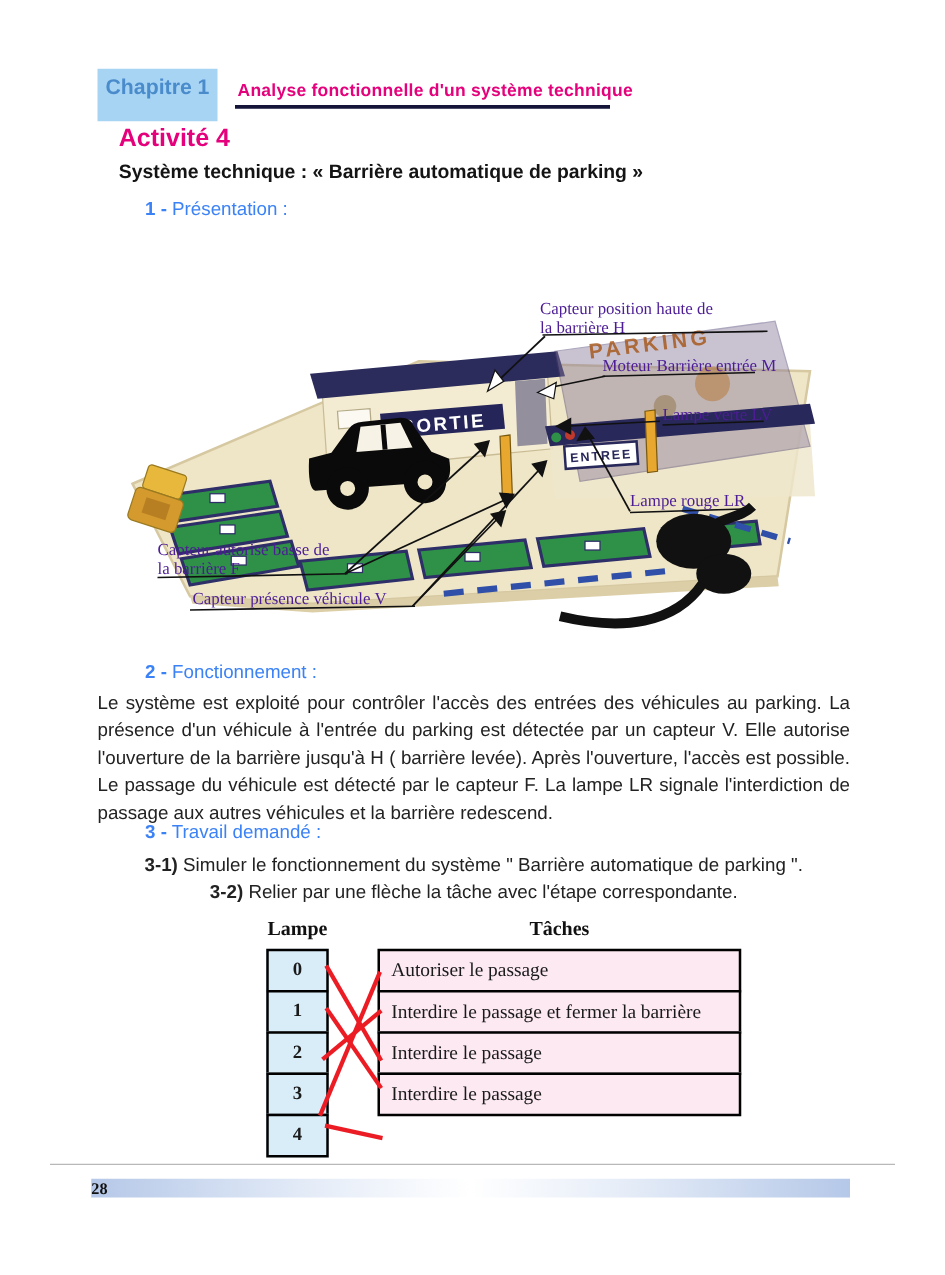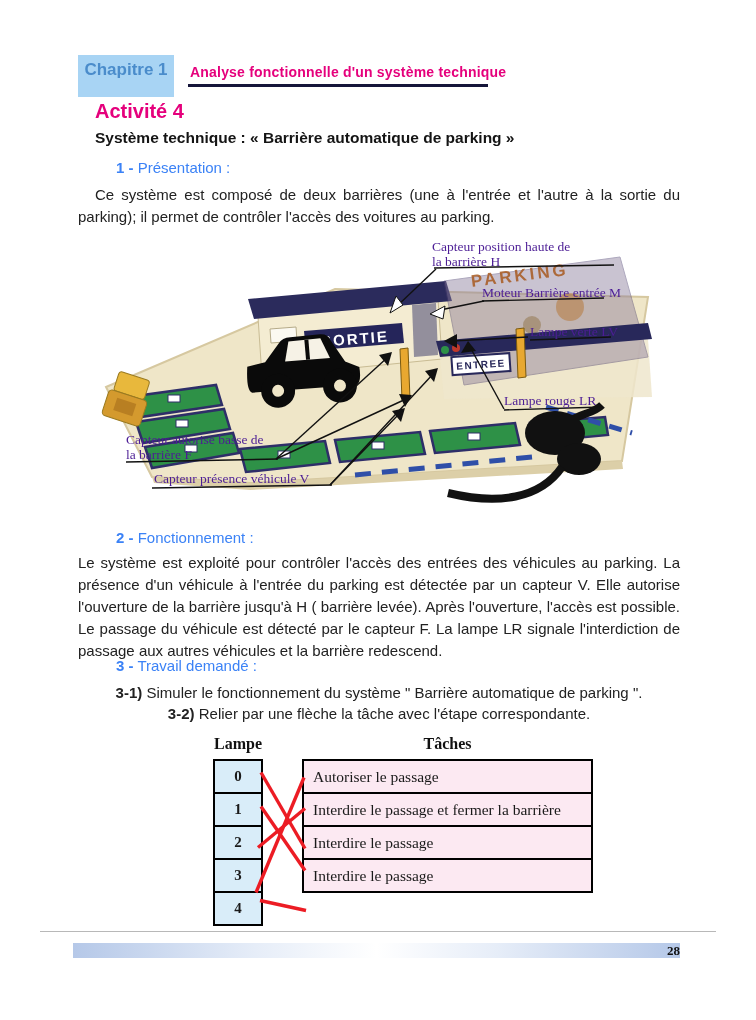--- a/index.html
+++ b/index.html
@@ -37,40 +37,39 @@
   .cell{box-sizing:border-box;border:2px solid #000;height:35px;margin-top:-2px;
         font-family:"Liberation Serif",serif;display:flex;align-items:center;}
   .cell:first-child{margin-top:0;}
   .step-cell{background:#D9EDF9;justify-content:center;font-size:15px;font-weight:bold;}
   .task-cell{background:#FCE9F2;padding-left:9px;font-size:15.5px;}
   .match-lines{position:absolute;left:0;top:0;pointer-events:none;}
   
   .footer-rule{position:absolute;left:40px;top:931px;width:676px;height:1px;background:#b8b8b8;}
   .footer-bar{position:absolute;left:73px;top:943px;width:607px;height:15px;
         background:linear-gradient(90deg,#B5C8E8 0%,#E6EDF8 30%,#ffffff 50%,#E6EDF8 70%,#B5C8E8 100%);
-        display:flex;align-items:center;justify-content:flex-end;}
+        display:flex;align-items:center;justify-content:flex-start;}
   .page-num{font-family:"Liberation Serif",serif;font-size:13px;font-weight:bold;color:#111;}
 </style>
 </head>
 <body>
 
 <div class="page">
 
   <div class="chapter-box">Chapitre 1</div>
   <div class="chapter-title">Analyse fonctionnelle d'un système technique</div>
   <div class="title-underline"></div>
 
   <div class="activity">Activité 4</div>
   <div class="sys-title">Système technique : « Barrière automatique de parking »</div>
 
   <div class="sec sec1">
     <span class="num">1 -</span>
     <span>Présentation :</span>
   </div>
-  <div class="para p1">Ce système est composé de deux barrières (une  à l'entrée et l'autre à la sortie du parking); il permet de contrôler l'accès des voitures au parking.</div>
 
   <div class="photo">
     <svg width="557" height="280" viewBox="0 0 557 280">
 
       <polygon points="6,150 235,52 548,60 522,224 150,246 52,240" fill="#EFE6C8" stroke="#D6C8A0" stroke-width="2"></polygon>
       <polygon points="52,240 150,246 522,224 523,232 150,253 54,246" fill="#DCCFA8"></polygon>
 
       <g fill="#2E9147" stroke="#2E2E68" stroke-width="2.5">
         <polygon points="28,160 116,148 122,168 34,181"></polygon>
         <polygon points="36,185 124,172 130,192 43,206"></polygon>

